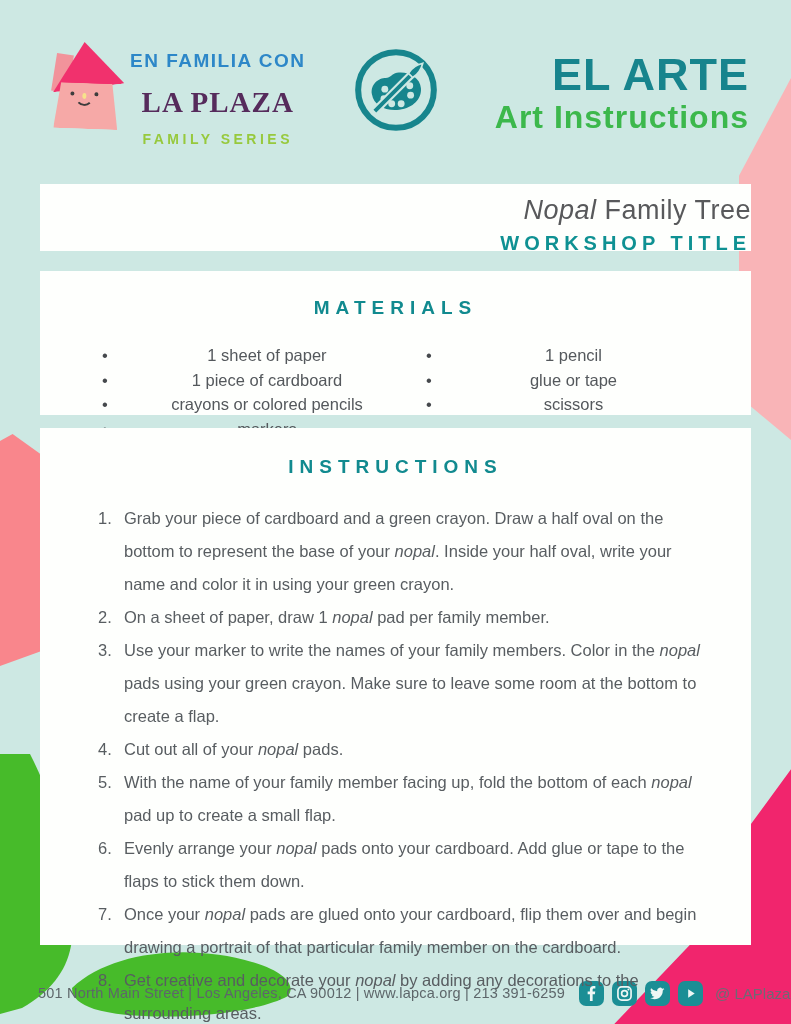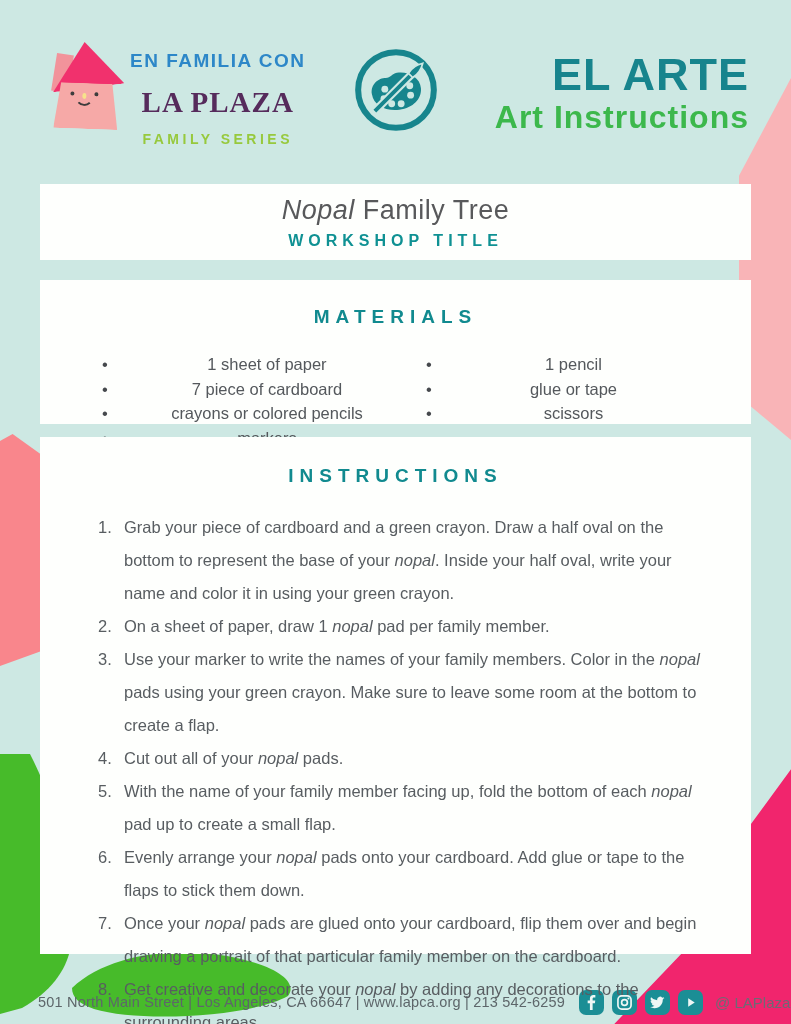--- a/index.html
+++ b/index.html
@@ -34,21 +34,21 @@
   .header {
     height:184px;
     display:flex; align-items:center;
     padding:0 42px;
   }
   .card {
     background:#fefffd;
     margin:0 40px 13px;
     position:relative;
   }
-  .card-title { height:76px; text-align:center; padding-top:11px; }
+  .card-title { height:67px; text-align:right; padding-top:11px; }
   .card-materials { height:144px; padding:26px 48px 0; text-align:center;margin-top:20px; }
   .card-instructions { height:517px; padding:28px 44px 0; }
 
   
   .brand { display:flex; align-items:flex-start; gap:6px; }
   .house { position:relative; width:82px; height:92px; flex:0 0 auto; }
   .house-chimney {
     position:absolute; left:12px; top:16px; width:17px; height:38px;
     background:#f2939b; transform:rotate(9deg);
   }
@@ -74,21 +74,21 @@
   .en-familia { color:#2d87c8; font-size:19px; font-weight:bold; letter-spacing:1.5px; }
   .laplaza { color:#562b5c; font-family:"Liberation Serif", serif; font-size:29px; font-weight:bold; letter-spacing:1px; margin-top:14px; }
   .family-series { color:#97c93d; font-size:14px; font-weight:bold; letter-spacing:3.5px; margin-top:12px; }
   .palette-wrap { margin-left:48px; }
   .el-arte-block { margin-left:auto; text-align:right; padding-top:4px; }
   .el-arte { color:#17848d; font-size:45px; font-weight:bold; letter-spacing:1px; line-height:1.0; }
   .art-instructions { color:#3cb84c; font-size:32px; font-weight:bold; letter-spacing:1px; margin-top:2px; }
 
   
   .workshop-title { color:#58595b; font-size:27px; letter-spacing:0.5px; }
-  .workshop-label { color:#0f9193; font-size:16px; font-weight:bold; letter-spacing:5px; margin-top:6px; }
+  .workshop-label { color:#0f9193; font-size:20px; font-weight:bold; letter-spacing:5px; margin-top:6px; }
 
   
   .section-heading { color:#118a8f; font-size:19px; font-weight:bold; letter-spacing:6px; text-align:center; }
 
   
   .materials-cols { display:flex; margin-top:24px; text-align:center; }
   .materials-col { list-style:none; }
   .materials-col.left { width:53%; padding-left:12px; }
   .materials-col.right { width:47%; padding-left:10px; }
   .materials-col li {
@@ -182,21 +182,21 @@
   <div class="card card-title">
     <div class="workshop-title"><i>Nopal</i> Family Tree</div>
     <div class="workshop-label">WORKSHOP TITLE</div>
   </div>
 
   <div class="card card-materials">
     <div class="section-heading">MATERIALS</div>
     <div class="materials-cols">
       <ul class="materials-col left">
           <li>1 sheet of paper</li>
-          <li>7 piece of cardboard</li>
+          <li>1 piece of cardboard</li>
           <li>crayons or colored pencils</li>
           <li>markers</li>
         </ul>
       <ul class="materials-col right">
           <li>1 pencil</li>
           <li>glue or tape</li>
           <li>scissors</li>
         </ul>
     </div>
   </div>
@@ -209,21 +209,21 @@
         <li>Use your marker to write the names of your family members. Color in the <i>nopal</i> pads using your green crayon. Make sure to leave some room at the bottom to create a flap.</li>
         <li>Cut out all of your <i>nopal</i> pads.</li>
         <li>With the name of your family member facing up, fold the bottom of each <i>nopal</i> pad up to create a small flap.</li>
         <li>Evenly arrange your <i>nopal</i> pads onto your cardboard. Add glue or tape to the flaps to stick them down.</li>
         <li>Once your <i>nopal</i> pads are glued onto your cardboard, flip them over and begin drawing a portrait of that particular family member on the cardboard.</li>
         <li>Get creative and decorate your <i>nopal</i> by adding any decorations to the surrounding areas.</li>
       </ol>
   </div>
 
   <div class="footer">
-    <div class="footer-address">501 North Main Street | Los Angeles, CA 66647 | www.lapca.org | 213 542-6259</div>
+    <div class="footer-address">501 North Main Street | Los Angeles, CA 90012 | www.lapca.org | 213 391-6259</div>
     <div class="social-row">
       <button class="social-btn" title="Facebook">
         <svg width="15" height="15" viewBox="0 0 16 16">
             <path fill="#eef7f5" d="M9.2 16V8.7h2.4l.4-2.8H9.2V4.1c0-.8.2-1.4 1.4-1.4h1.5V.1C11.8.1 10.9 0 9.9 0 7.8 0 6.3 1.3 6.3 3.7v2.2H3.9v2.8h2.4V16h2.9z"></path>
           </svg>
       </button>
       <button class="social-btn" title="Instagram">
         <svg width="15" height="15" viewBox="0 0 16 16">
             <rect x="1" y="1" width="14" height="14" rx="4" fill="none" stroke="#eef7f5" stroke-width="1.8"></rect>
             <circle cx="8" cy="8" r="3.1" fill="none" stroke="#eef7f5" stroke-width="1.8"></circle>

